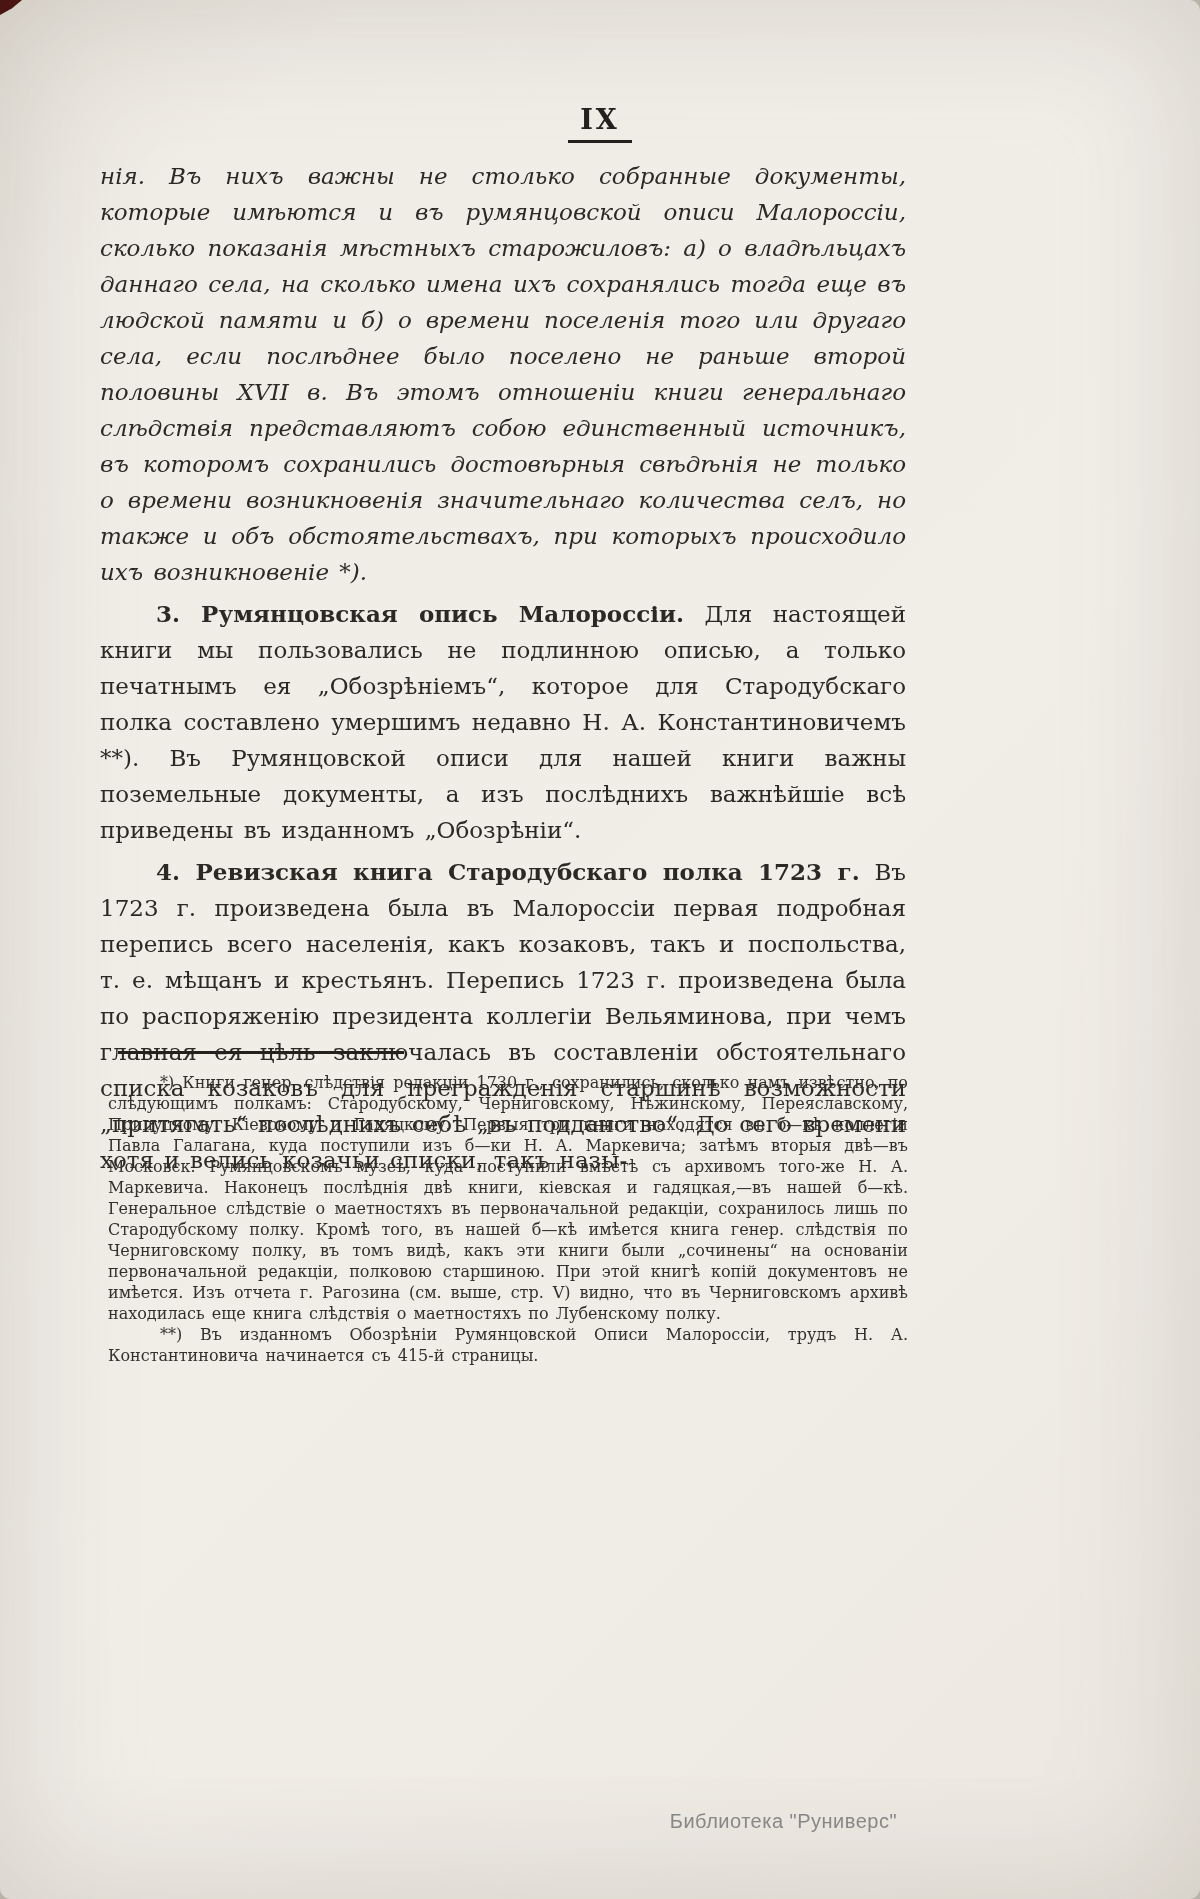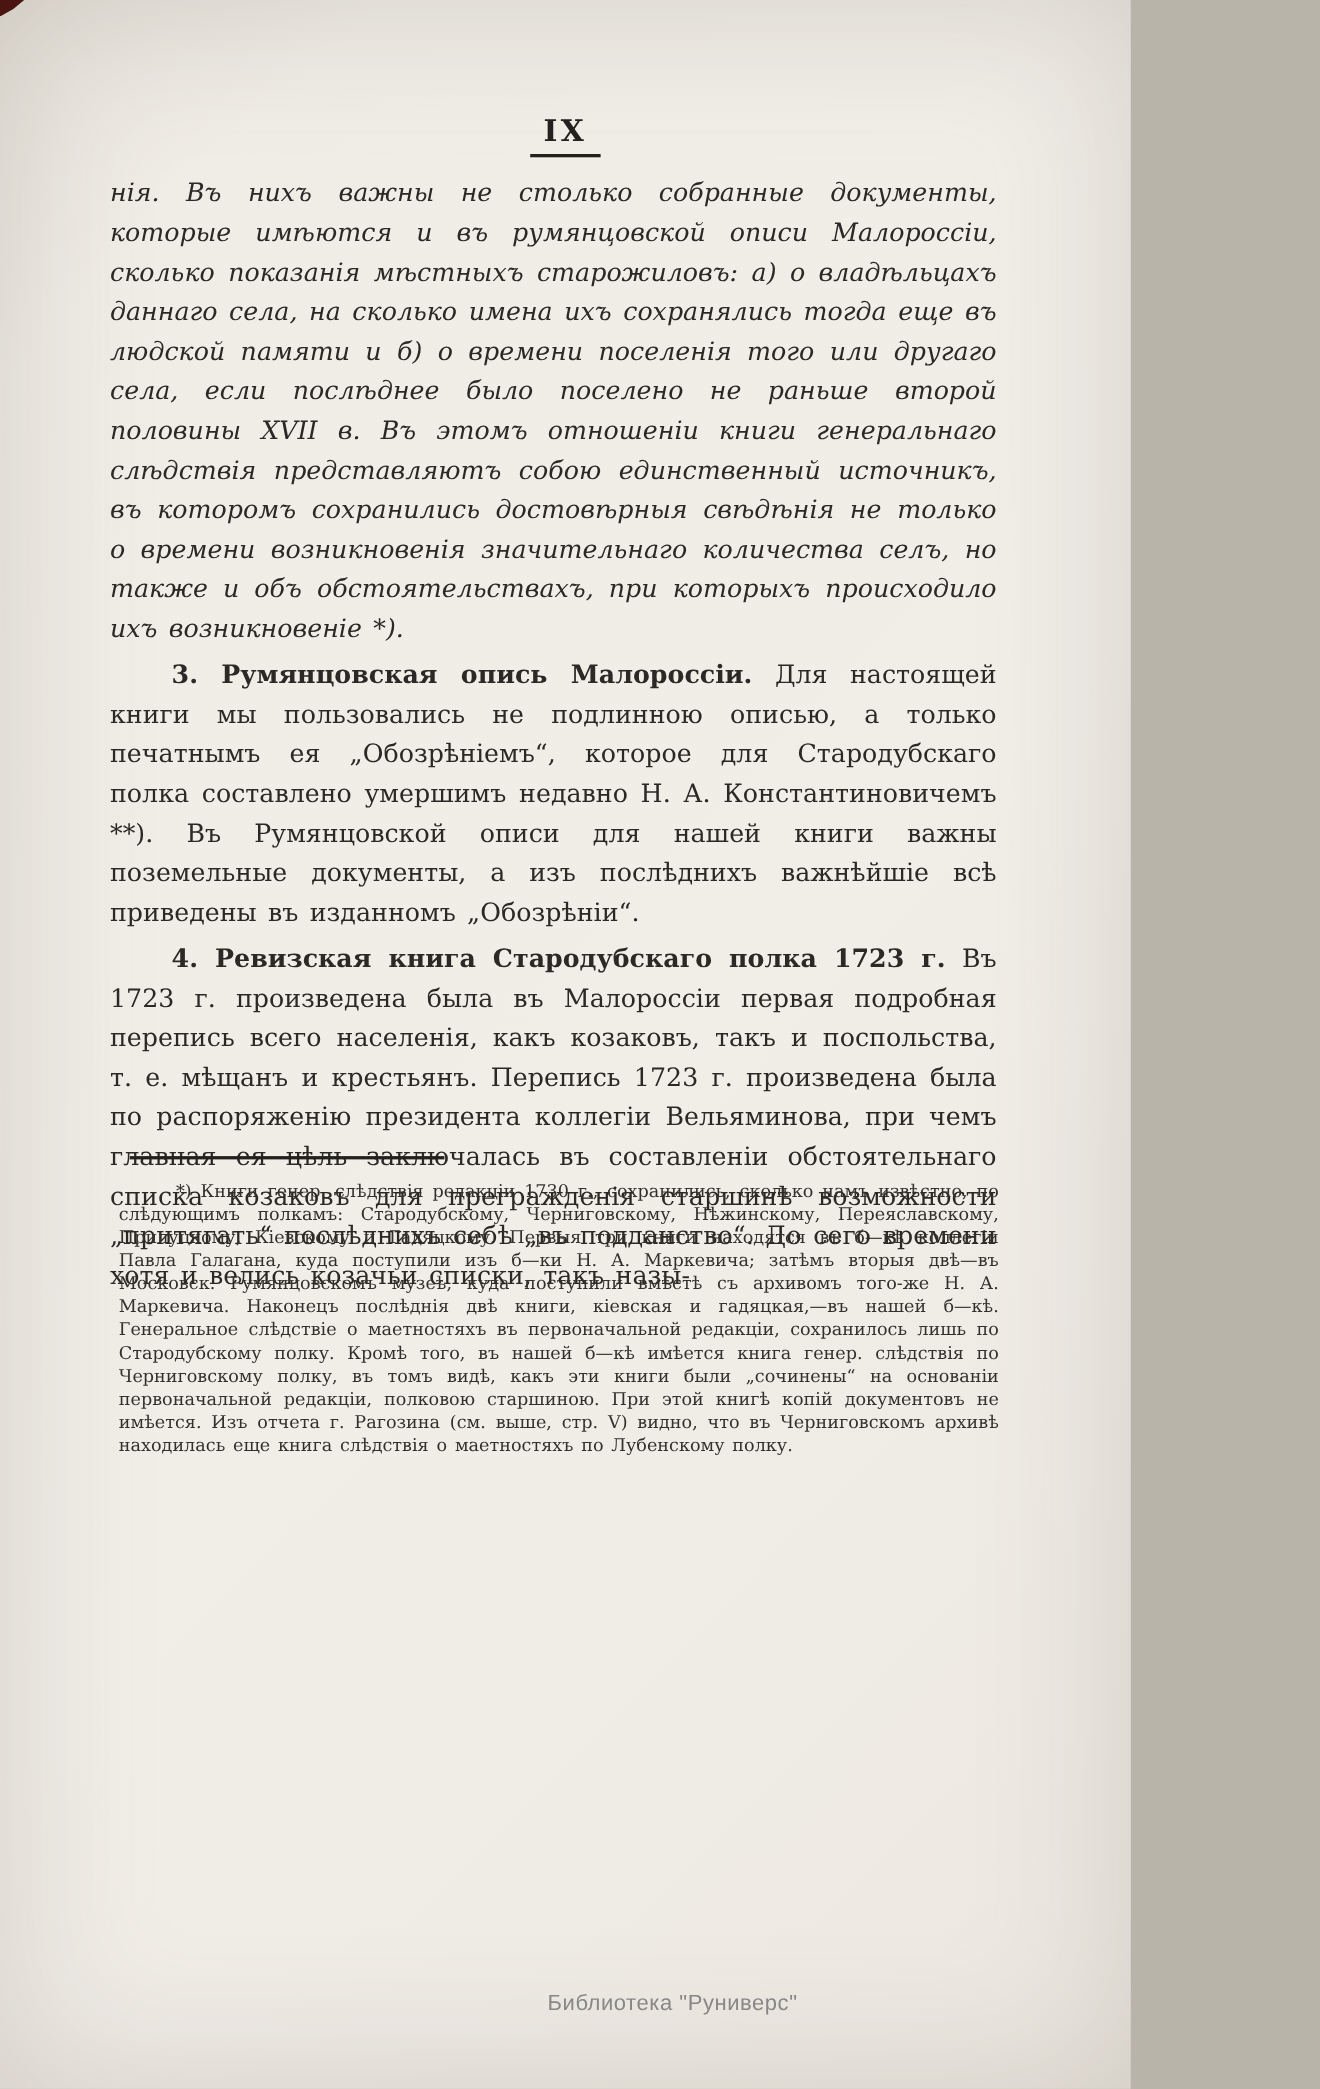--- a/index.html
+++ b/index.html
@@ -8,26 +8,27 @@
     width: 1200px;
     height: 1899px;
     overflow: hidden;
   }
   body {
     background: #b9b4aa;
     font-family: "DejaVu Serif", "Liberation Serif", serif;
   }
   .scan {
     position: relative;
-    width: 1028px;
+    width: 1200px;
     height: 1899px;
     background: #efece6;
     background: linear-gradient(135deg, #e7e3db 0%, #f0ede7 12%, #f1eee8 55%, #ece8e1 100%);
     box-shadow: inset 0 0 140px rgba(110, 100, 85, 0.22);
     color: #2b2925;
+    border-radius: 11px;
   }
   .corner-artifact {
     position: absolute;
     top: 0;
     left: 0;
     width: 22px;
     height: 15px;
     background: #4a1410;
     clip-path: polygon(0 0, 100% 0, 55% 55%, 0 100%);
   }
@@ -119,17 +120,18 @@
 
     <p class="para"><span class="lead">3. Румянцовская опись Малороссіи.</span><span> Для настоящей книги мы пользовались не подлинною описью, а только печатнымъ ея „Обозрѣніемъ“, которое для Стародубскаго полка составлено умершимъ недавно Н. А. Константиновичемъ **). Въ Румянцовской описи для нашей книги важны поземельные документы, а изъ послѣднихъ важнѣйшіе всѣ приведены въ изданномъ „Обозрѣніи“.</span></p>
 
     <p class="para"><span class="lead">4. Ревизская книга Стародубскаго полка 1723 г.</span><span> Въ 1723 г. произведена была въ Малороссіи первая подробная перепись всего населенія, какъ козаковъ, такъ и поспольства, т. е. мѣщанъ и крестьянъ. Перепись 1723 г. произведена была по распоряженію президента коллегіи Вельяминова, при чемъ главная ея цѣль заключалась въ составленіи обстоятельнаго списка козаковъ для прегражденія старшинѣ возможности „притягать“ послѣднихъ себѣ „въ подданство“. До сего времени хотя и велись козачьи списки, такъ назы-</span></p>
   </div>
 
   <div class="fn-rule"></div>
 
   <div class="footnotes">
     <p class="fn"><span>*) Книги генер. слѣдствія редакціи 1730 г., сохранились, сколько намъ извѣстно, по слѣдующимъ полкамъ: Стародубскому, Черниговскому, Нѣжинскому, Переяславскому, Прилуцкому, Кіевскому и Гадяцкому. Первыя три книги находятся въ б—кѣ коллегіи Павла Галагана, куда поступили изъ б—ки Н. А. Маркевича; затѣмъ вторыя двѣ—въ Московск. Румянцовскомъ музеѣ, куда поступили вмѣстѣ съ архивомъ того-же Н. А. Маркевича. Наконецъ послѣднія двѣ книги, кіевская и гадяцкая,—въ нашей б—кѣ. Генеральное слѣдствіе о маетностяхъ въ первоначальной редакціи, сохранилось лишь по Стародубскому полку. Кромѣ того, въ нашей б—кѣ имѣется книга генер. слѣдствія по Черниговскому полку, въ томъ видѣ, какъ эти книги были „сочинены“ на основаніи первоначальной редакціи, полковою старшиною. При этой книгѣ копій документовъ не имѣется. Изъ отчета г. Рагозина (см. выше, стр. V) видно, что въ Черниговскомъ архивѣ находилась еще книга слѣдствія о маетностяхъ по Лубенскому полку.</span></p>
+    <p class="fn"><span>**) Въ изданномъ Обозрѣніи Румянцовской Описи Малороссіи, трудъ Н. А. Константиновича начинается съ 415-й страницы.</span></p>
   </div>
 
   <div class="watermark">Библиотека "Руниверс"</div>
 
 </div>
 
 </body></html>

